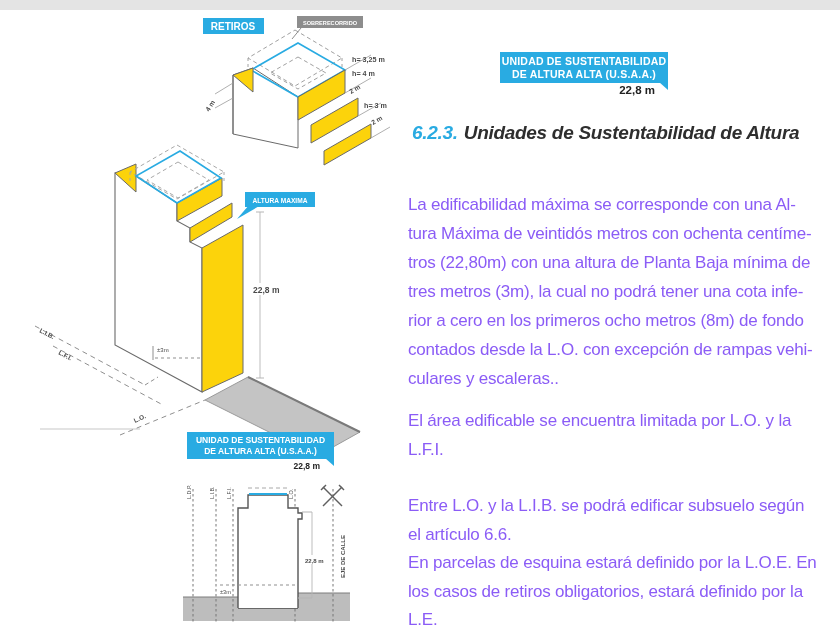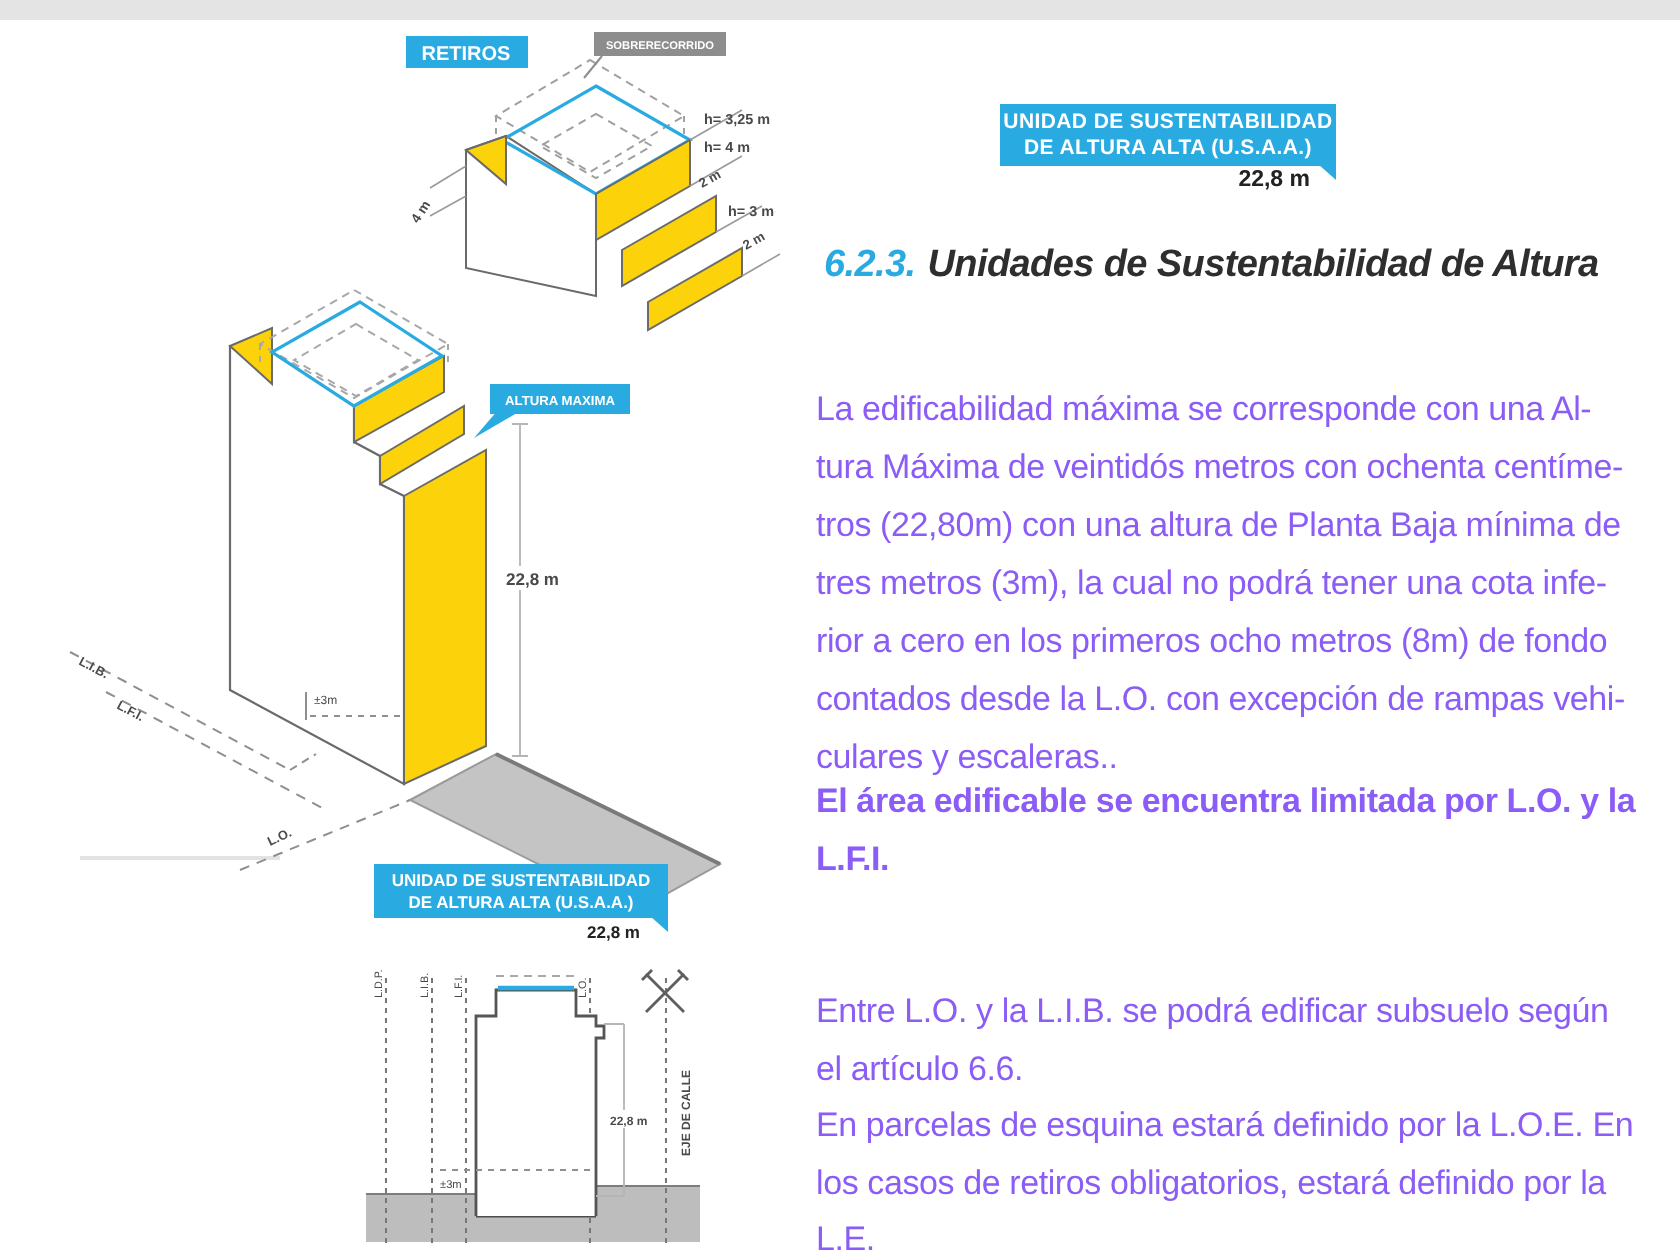--- a/index.html
+++ b/index.html
@@ -29,21 +29,21 @@
   .h-meas-top{left:595px;top:84px;width:60px;font-size:11.5px;}
   .h-meas-sec{left:280px;top:461px;width:40px;font-size:8.5px;}
 
   
   .heading{position:absolute;left:412px;top:112px;width:432px;
            font-size:19px;font-weight:bold;color:#2e2e2e;letter-spacing:-.3px;line-height:42px;white-space:nowrap;font-style:italic;}
   .heading .num{color:#29abe2;margin-right:6px;}
   .para{position:absolute;left:408px;width:432px;font-size:17px;line-height:29px;
         color:#8b5cf6;letter-spacing:-.2px;white-space:pre-line;}
   .p1{top:190px;}
-  .p2{top:386px;font-weight:bold;}
+  .p2{top:406px;}
   .p3{top:492px;line-height:28.5px;}
 </style>
 </head>
 <body>
 
 <div class="stage">
   <div class="topstrip"></div>
   <div class="faintline"></div>
 
   <svg class="svg-top" width="230" height="150" viewBox="0 0 230 150">

